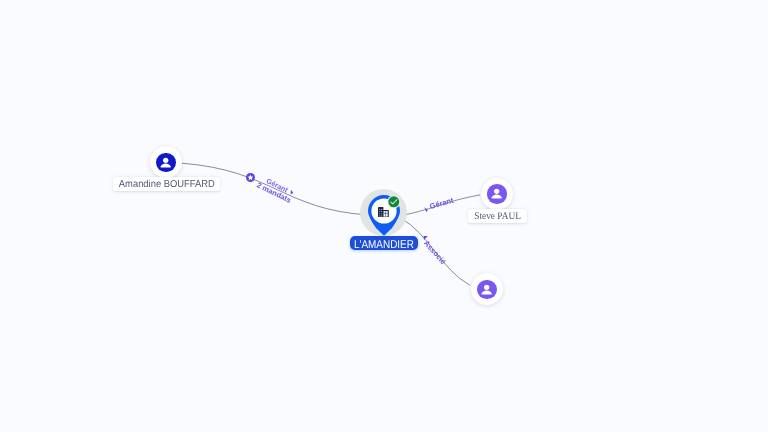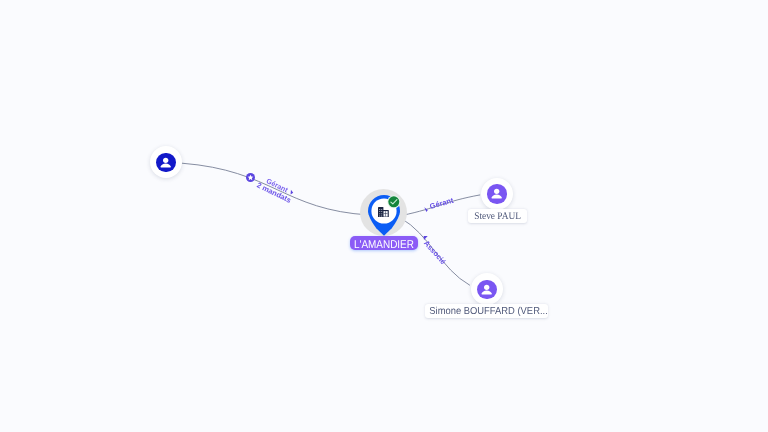--- a/index.html
+++ b/index.html
@@ -18,21 +18,21 @@
          display:flex;align-items:center;justify-content:center;}
   .pavatar{width:19.5px;height:19.5px;border-radius:50%;
            display:flex;align-items:center;justify-content:center;}
 
   
   .pill{position:absolute;border-radius:3px;background:#ffffff;
         box-shadow:0 0.5px 2.5px rgba(60,70,110,.17);
         font-size:10.1px;color:#50597a;white-space:nowrap;
         height:14.3px;line-height:16.8px;padding:0;text-align:center;}
   .pill > span{display:block;transform:scaleX(0.93);transform-origin:50% 50%;}
-  .pill.company{background:#8b5cf6;color:#ffffff;font-size:11.3px;
+  .pill.company{background:#1d4ed8;color:#ffffff;font-size:11.3px;
         border-radius:5px;height:14.3px;line-height:18.1px;padding:0;
         box-shadow:0 1px 3px rgba(11,93,245,.30);}
   .pill.company > span{transform:scaleX(0.88);}
 
   
   .halo{position:absolute;border-radius:50%;background:#e3e3e3;}
   .pin{position:absolute;}
 
   
   .egroup{position:absolute;transform-origin:0 0;width:0;height:0;}
@@ -95,20 +95,23 @@
     </div>
 
   <div class="pnode" style="left:149.75px;top:146.45px;">
     <div class="pavatar" style="background:#1219c9;">
       <svg viewBox="0 0 240 240" width="15.4" height="15.4">
         <path d="M120 44 c-24 0 -42 18 -42 40 c0 22 18 40 42 40 c24 0 42 -18 42 -40 c0 -22 -18 -40 -42 -40 z" fill="#fff"></path>
         <path d="M120 132 c-40 0 -72 24 -80 48 c-3 9 4 16 13 16 h134 c9 0 16 -7 13 -16 c-8 -24 -40 -48 -80 -48 z" fill="#fff"></path>
       </svg>
     </div>
   </div>
+  <div class="pill" style="left:112.8px;top:176.9px;width:107.7px;">
+    <span>Amandine BOUFFARD</span>
+    </div>
 
   <div class="pnode" style="left:481.15px;top:177.75px;">
     <div class="pavatar" style="background:#7a56f2;">
       <svg viewBox="0 0 240 240" width="15.4" height="15.4">
         <path d="M120 44 c-24 0 -42 18 -42 40 c0 22 18 40 42 40 c24 0 42 -18 42 -40 c0 -22 -18 -40 -42 -40 z" fill="#fff"></path>
         <path d="M120 132 c-40 0 -72 24 -80 48 c-3 9 4 16 13 16 h134 c9 0 16 -7 13 -16 c-8 -24 -40 -48 -80 -48 z" fill="#fff"></path>
       </svg>
     </div>
   </div>
   <div class="pill" style="left:467.5px;top:208.8px;width:59.2px;font-family:Liberation Serif, serif;">
@@ -116,23 +119,20 @@
     </div>
 
   <div class="pnode" style="left:470.9px;top:273.3px;">
     <div class="pavatar" style="background:#7a56f2;">
       <svg viewBox="0 0 240 240" width="15.4" height="15.4">
         <path d="M120 44 c-24 0 -42 18 -42 40 c0 22 18 40 42 40 c24 0 42 -18 42 -40 c0 -22 -18 -40 -42 -40 z" fill="#fff"></path>
         <path d="M120 132 c-40 0 -72 24 -80 48 c-3 9 4 16 13 16 h134 c9 0 16 -7 13 -16 c-8 -24 -40 -48 -80 -48 z" fill="#fff"></path>
       </svg>
     </div>
   </div>
-  <div class="pill" style="left:424.8px;top:303.5px;width:123.6px;">
-    <span>Simone BOUFFARD (VER...</span>
-    </div>
 
   <div class="egroup" style="left:256.5px;top:184.7px;transform:rotate(25.9deg);">
     <div class="elab thin" style="left:6.9px;top:-7.6px;">Gérant</div>
     <div class="elab" style="left:0px;top:0px;">2 mandats</div>
     <svg style="position:absolute;left:31.6px;top:-11.0px;width:4.4px;height:5.2px;overflow:visible;" viewBox="0 0 44 52">
       <path d="M 6 4 L 40 22 L 24 50 Z" fill="#5b45e0"></path>
     </svg>
   </div>
 
   <svg style="position:absolute;left:245.9px;top:172.6px;width:9.0px;height:9.0px;" viewBox="0 0 24 24">

